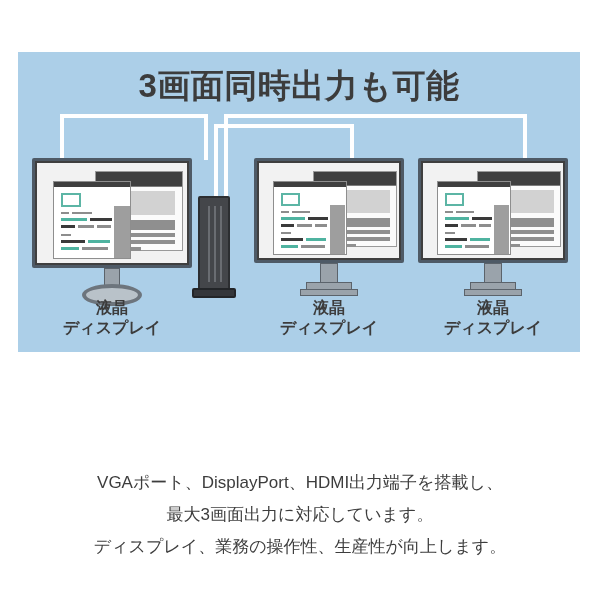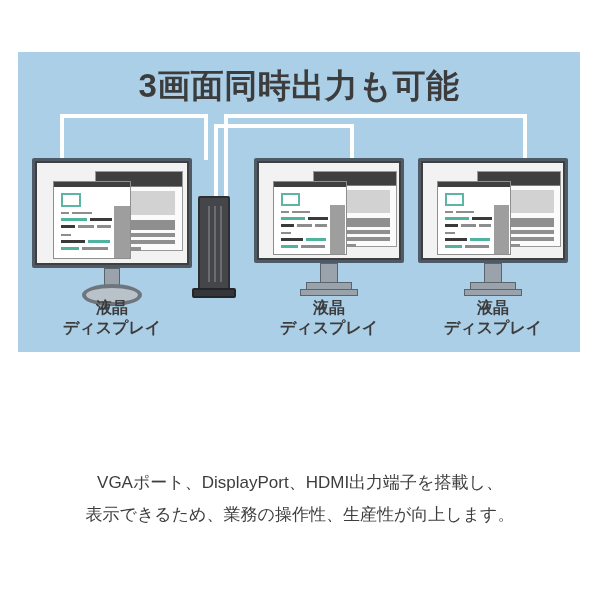--- a/index.html
+++ b/index.html
@@ -345,16 +345,17 @@
     <div class="caption" style="left:400px; top:246px; width:150px;">
       <div>液晶</div>
       <div>ディスプレイ</div>
     </div>
 
   </div>
 
 
   <div class="body-copy">
     <div>VGAポート、DisplayPort、HDMI出力端子を搭載し、</div>
-    <div>表示できるため、業務の操作性、生産性が向上します。</div>
+    <div>最大3画面出力に対応しています。</div>
+    <div>ディスプレイ、業務の操作性、生産性が向上します。</div>
   </div>
 
 </div>
 
 </body></html>

